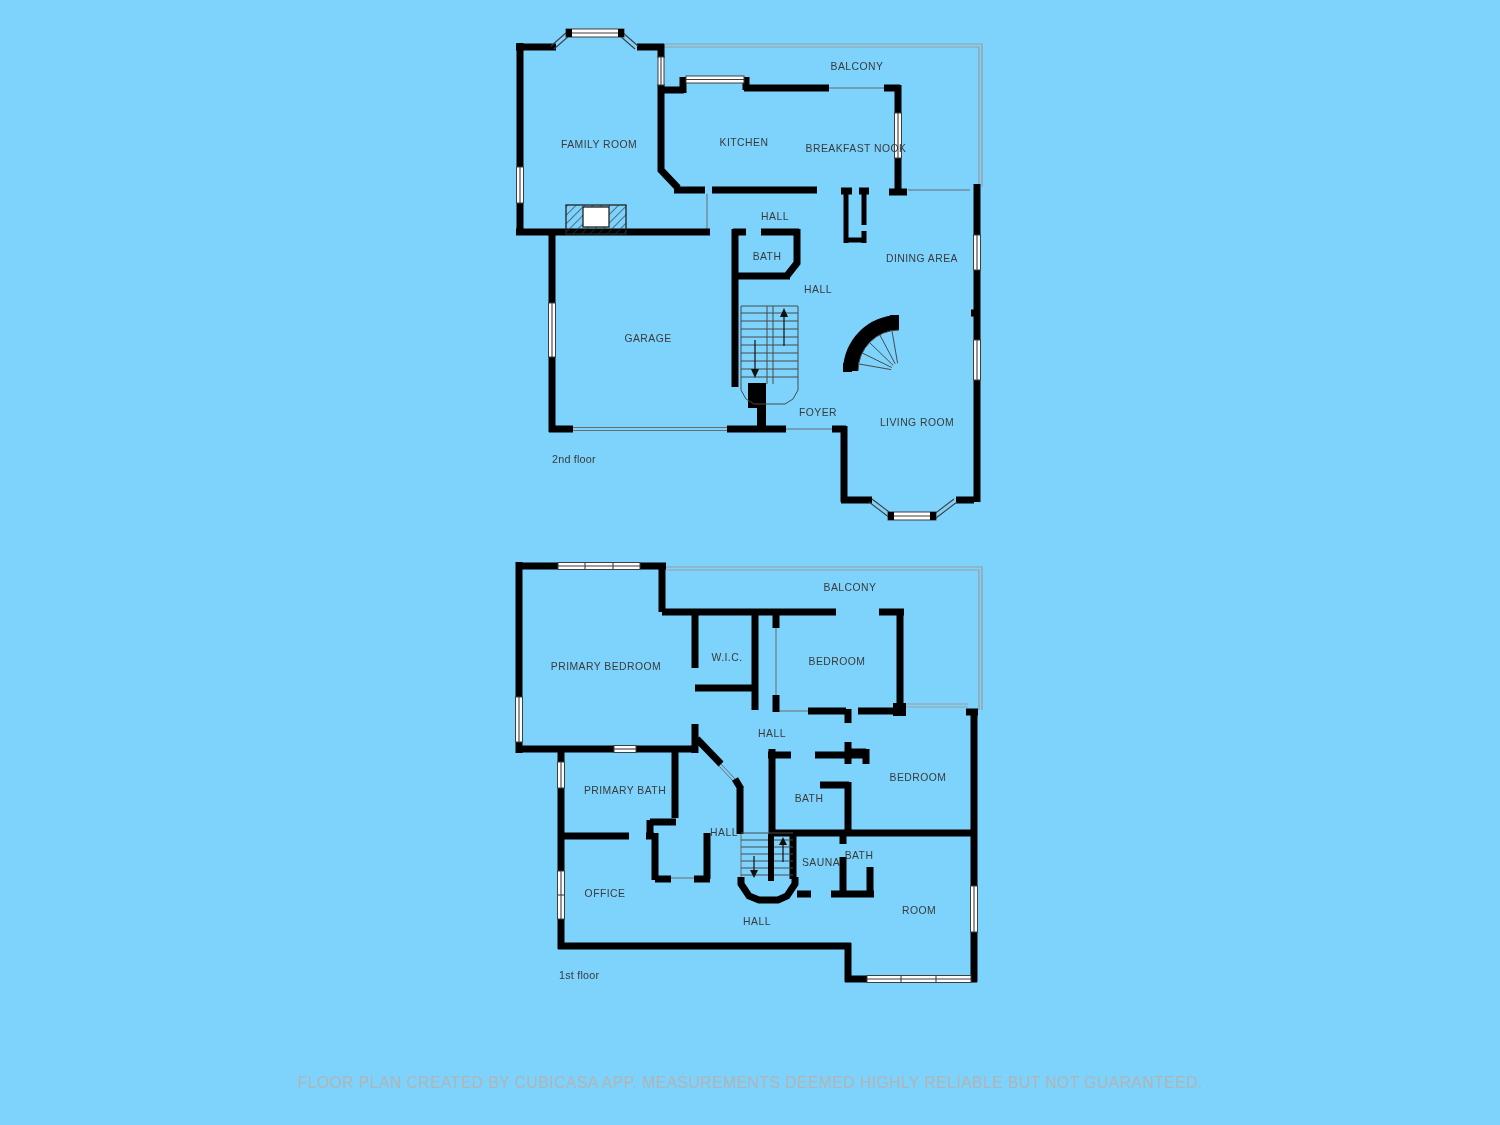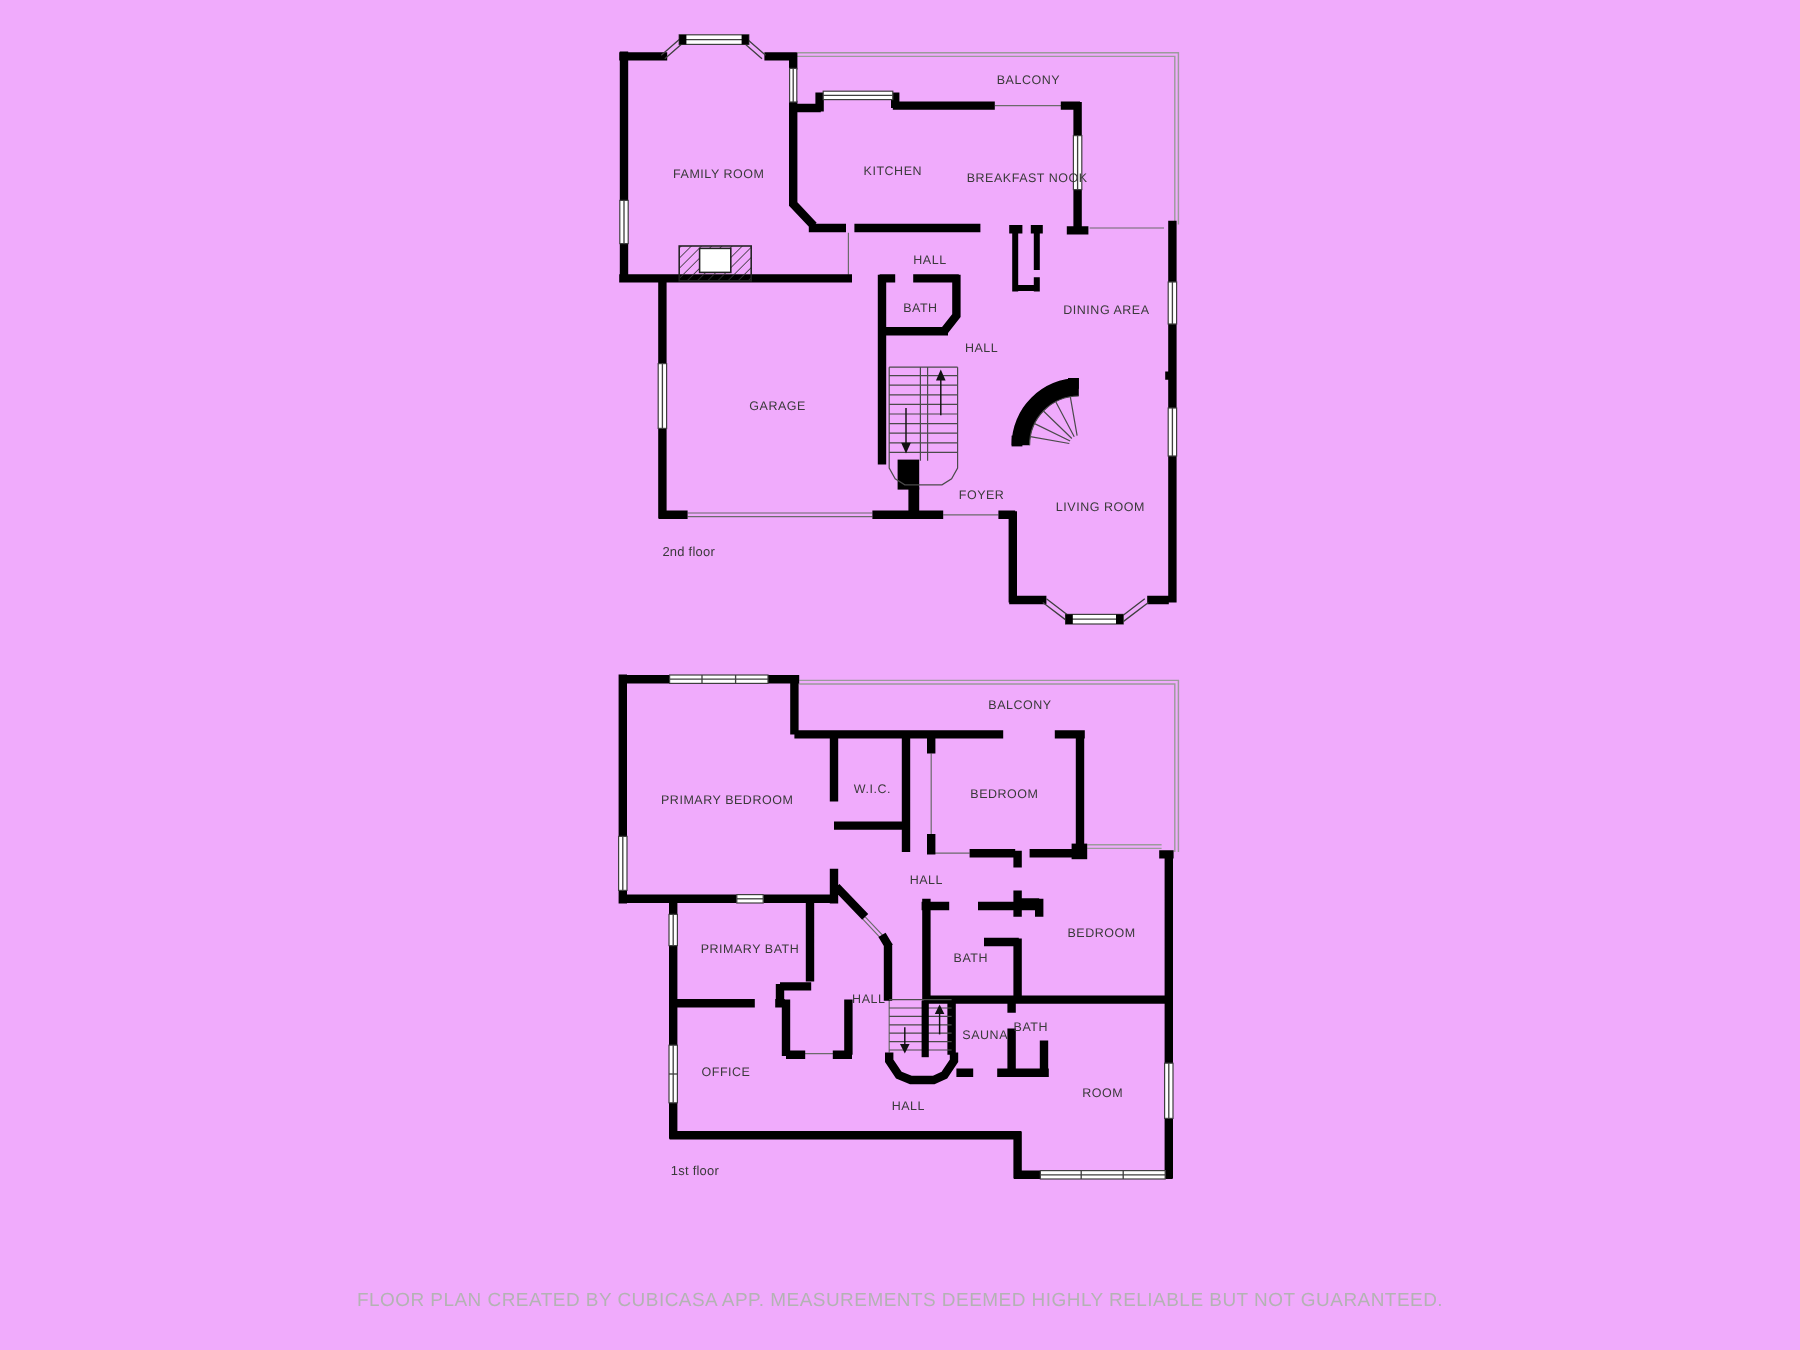--- a/index.html
+++ b/index.html
@@ -1,16 +1,16 @@
 <!DOCTYPE html>
 <html><head>
 <meta charset="utf-8">
 <style>
   html,body{margin:0;padding:0;background:#ffffff;}
-  .page{position:relative;width:1500px;height:1125px;background:#f0abfc;overflow:hidden;
+  .page{position:relative;width:1500px;height:1125px;background:#7dd3fc;overflow:hidden;
         font-family:"Liberation Sans", sans-serif;}
   svg{display:block}
   .wall{stroke:#000;stroke-width:7;fill:none;stroke-linecap:butt;}
   .w5{stroke:#000;stroke-width:5;fill:none;}
   .thin{stroke:#3f3f3f;stroke-width:1.1;fill:none;}
   .thin2{stroke:#6b6b6b;stroke-width:1;fill:none;}
   .rail{stroke:#9b9b9b;stroke-width:1.2;fill:none;}
   .winbox{fill:#ffffff;stroke:#3f3f3f;stroke-width:1;}
   .wincap{fill:#000;stroke:none;}
   .blk{fill:#000;stroke:none;}

